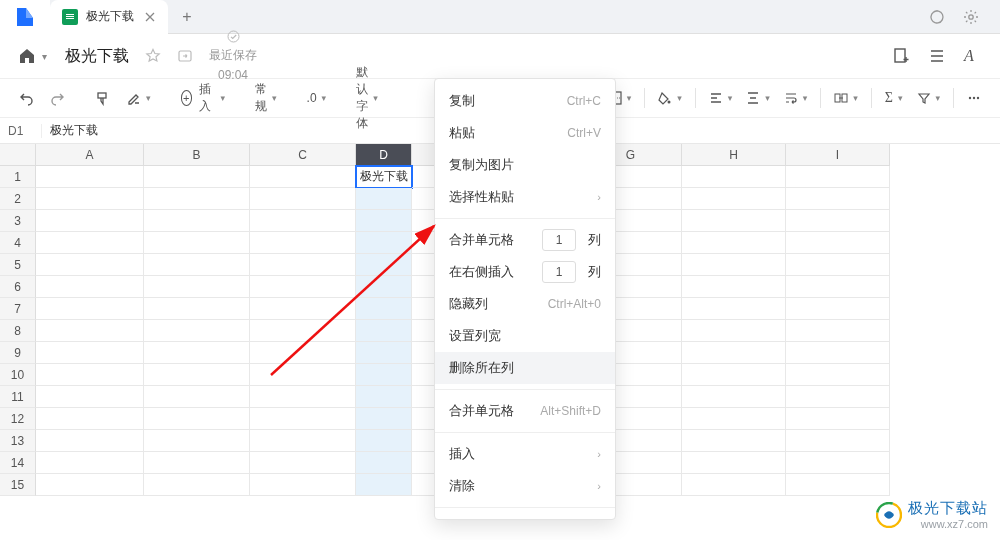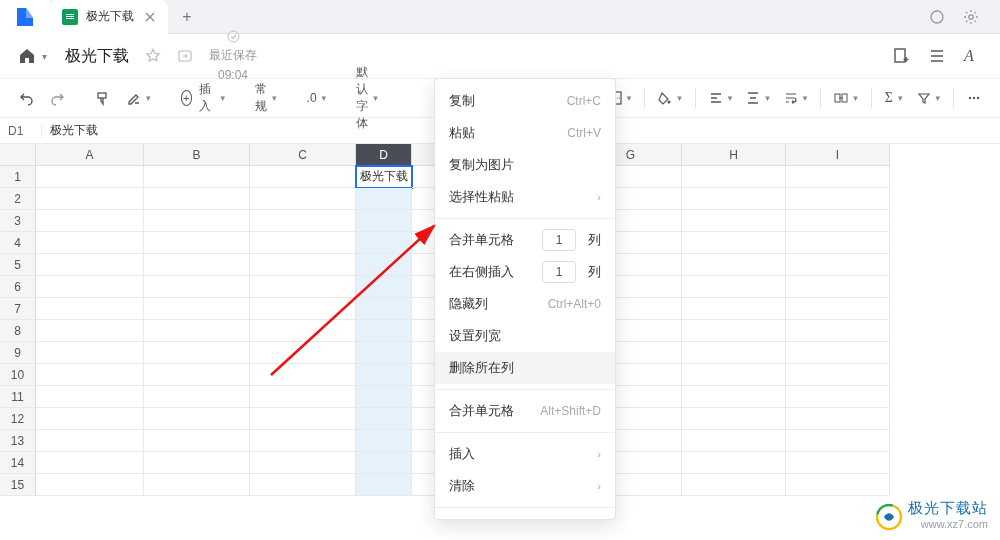--- a/index.html
+++ b/index.html
@@ -62,21 +62,21 @@
 .menu-item .sub { color:#aaa; font-size:11px; }
 .menu-sep { height:1px; background:#eee; margin:5px 0; }
 .menu-insert-row { display:flex; align-items:center; justify-content:space-between; padding:5px 14px; }
 .menu-insert-row .num-input { width:34px; height:22px; border:1px solid #ddd; border-radius:3px; text-align:center; font-size:12px; color:#555; }
 .menu-unit { font-size:13px; color:#333; margin-left:6px; }
 
 
 .arrow-svg { position:absolute; left:266px; top:220px; pointer-events:none; }
 
 
-.watermark { position:absolute; right:12px; bottom:10px; display:flex; align-items:flex-end; gap:6px; }
+.watermark { position:absolute; right:12px; bottom:10px; display:flex; align-items:center; gap:6px; }
 .wm-name { font-size:15px; color:#1a6fb5; font-weight:500; letter-spacing:1px; }
 .wm-logo { width:26px; height:26px; }
 
 
 svg { display:block; }
 </style>
 </head>
 <body>
 
 <div class="tab-bar">

